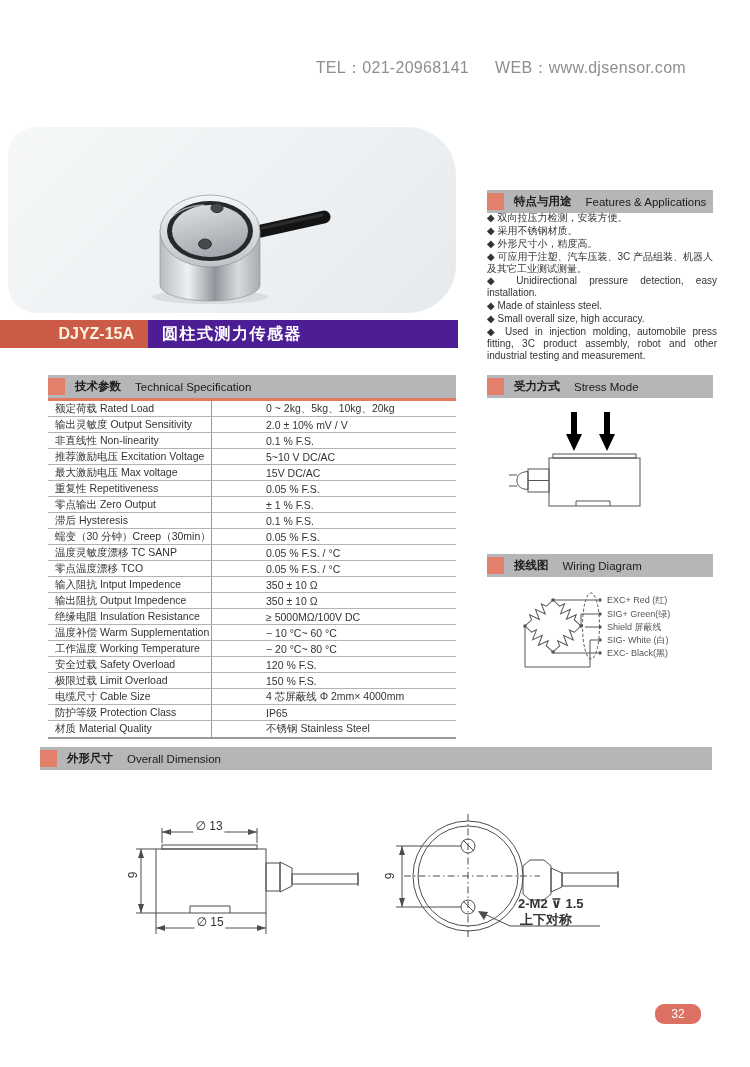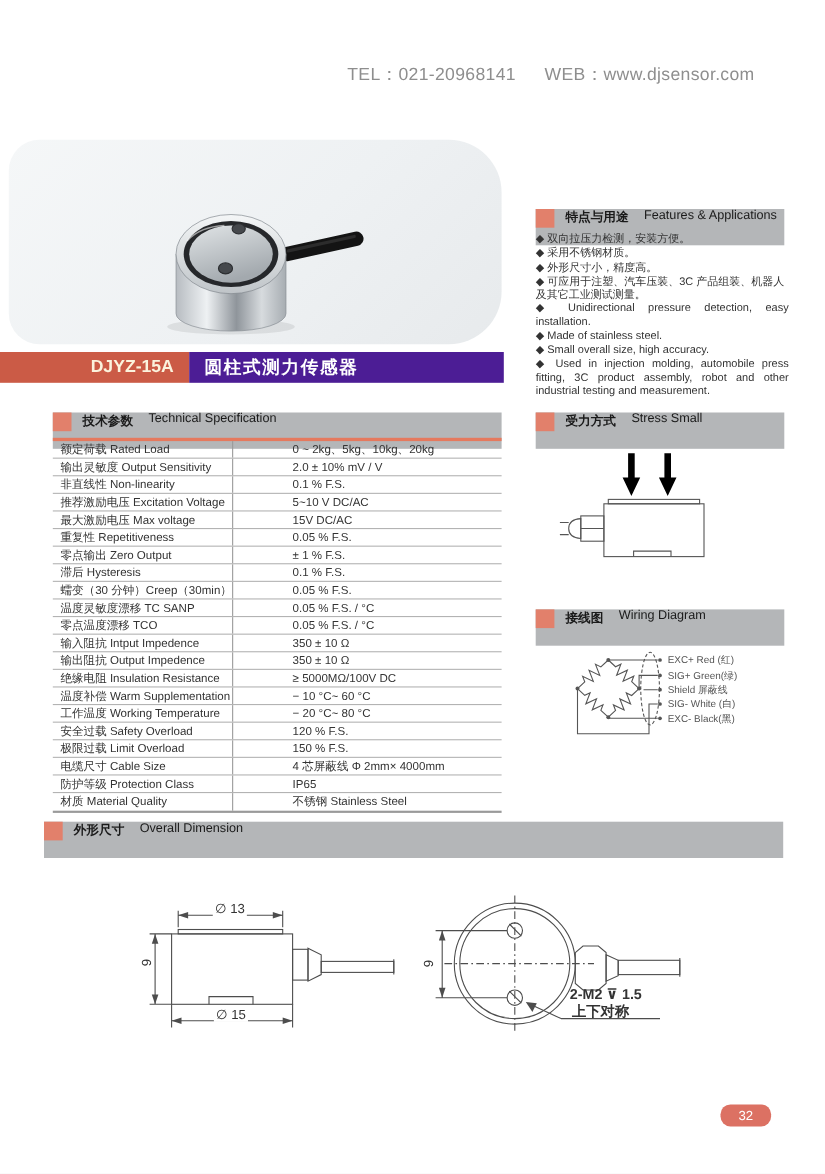--- a/index.html
+++ b/index.html
@@ -10,25 +10,25 @@
   .contact{position:absolute;top:58px;right:64px;font-size:16px;color:#8e8e8e;letter-spacing:.3px;}
   .contact .gap{display:inline-block;width:26px;}
 
   
   .product-card{position:absolute;left:8px;top:127px;width:448px;height:186px;
     border-radius:28px 48px 48px 28px;
     background:linear-gradient(135deg,#f5f7f8 0%,#eef1f3 55%,#e7eaec 100%);}
 
   
   .title-bar{position:absolute;left:0;top:320px;width:458px;height:28px;display:flex;font-size:16px;font-weight:bold;}
-  .title-model{width:172px;background:#cb5b46;color:#fbf3dd;display:flex;align-items:center;justify-content:flex-end;padding-right:14px;box-sizing:border-box;}
+  .title-model{width:148px;background:#cb5b46;color:#fbf3dd;display:flex;align-items:center;justify-content:flex-end;padding-right:14px;box-sizing:border-box;}
   .title-name{flex:1;background:#4c1d95;color:#fff;display:flex;align-items:center;padding-left:14px;letter-spacing:1.5px;}
 
   
-  .sec-hd{position:absolute;height:33px;background:#b4b6b8;display:flex;align-items:flex-start;font-size:11.5px;color:#1a1a1a;}
+  .sec-hd{position:absolute;height:23px;background:#b4b6b8;display:flex;align-items:center;font-size:11.5px;color:#1a1a1a;}
   .sec-hd .sq{width:17px;height:17px;background:#e2806b;margin-right:10px;flex:none;}
   .sec-hd .zh{font-weight:bold;margin-right:14px;white-space:nowrap;}
   .sec-hd .en{white-space:nowrap;}
 
   
   .bullets{position:absolute;left:487px;width:230px;font-size:10px;line-height:12px;color:#333;}
   #bullets-zh{top:212px;}
   #bullets-en{top:275px;text-align:justify;}
   .bullet{margin:0 0 1px 0;}
 
@@ -203,21 +203,21 @@
       </div>
       <div class="spec-row">
         <div class="spec-label">材质 Material Quality</div>
         <div class="spec-value">不锈钢 Stainless Steel</div>
       </div>
     </div>
 
   <div class="sec-hd" style="left:487px;top:375px;width:226px;">
     <span class="sq"></span>
     <span class="zh">受力方式</span>
-    <span class="en">Stress Small</span>
+    <span class="en">Stress Mode</span>
   </div>
   <svg class="diagram" style="left:487px;top:398px;" width="230" height="150" viewBox="0 0 230 150">
     <g stroke="#555" fill="none" stroke-width="1">
       <rect x="66" y="56" width="83" height="4"></rect>
       <rect x="62" y="60" width="91" height="48"></rect>
       <path d="M89,108 V103 H123 V108"></path>
       <rect x="41" y="71" width="21" height="23"></rect>
       <path d="M41,73.5 C32,74 30,78 30,82.5 C30,87 32,91 41,91.5 Z"></path>
       <path d="M41,82.5 H62"></path>
       <path d="M22,77 H30 M22,88 H30"></path>

